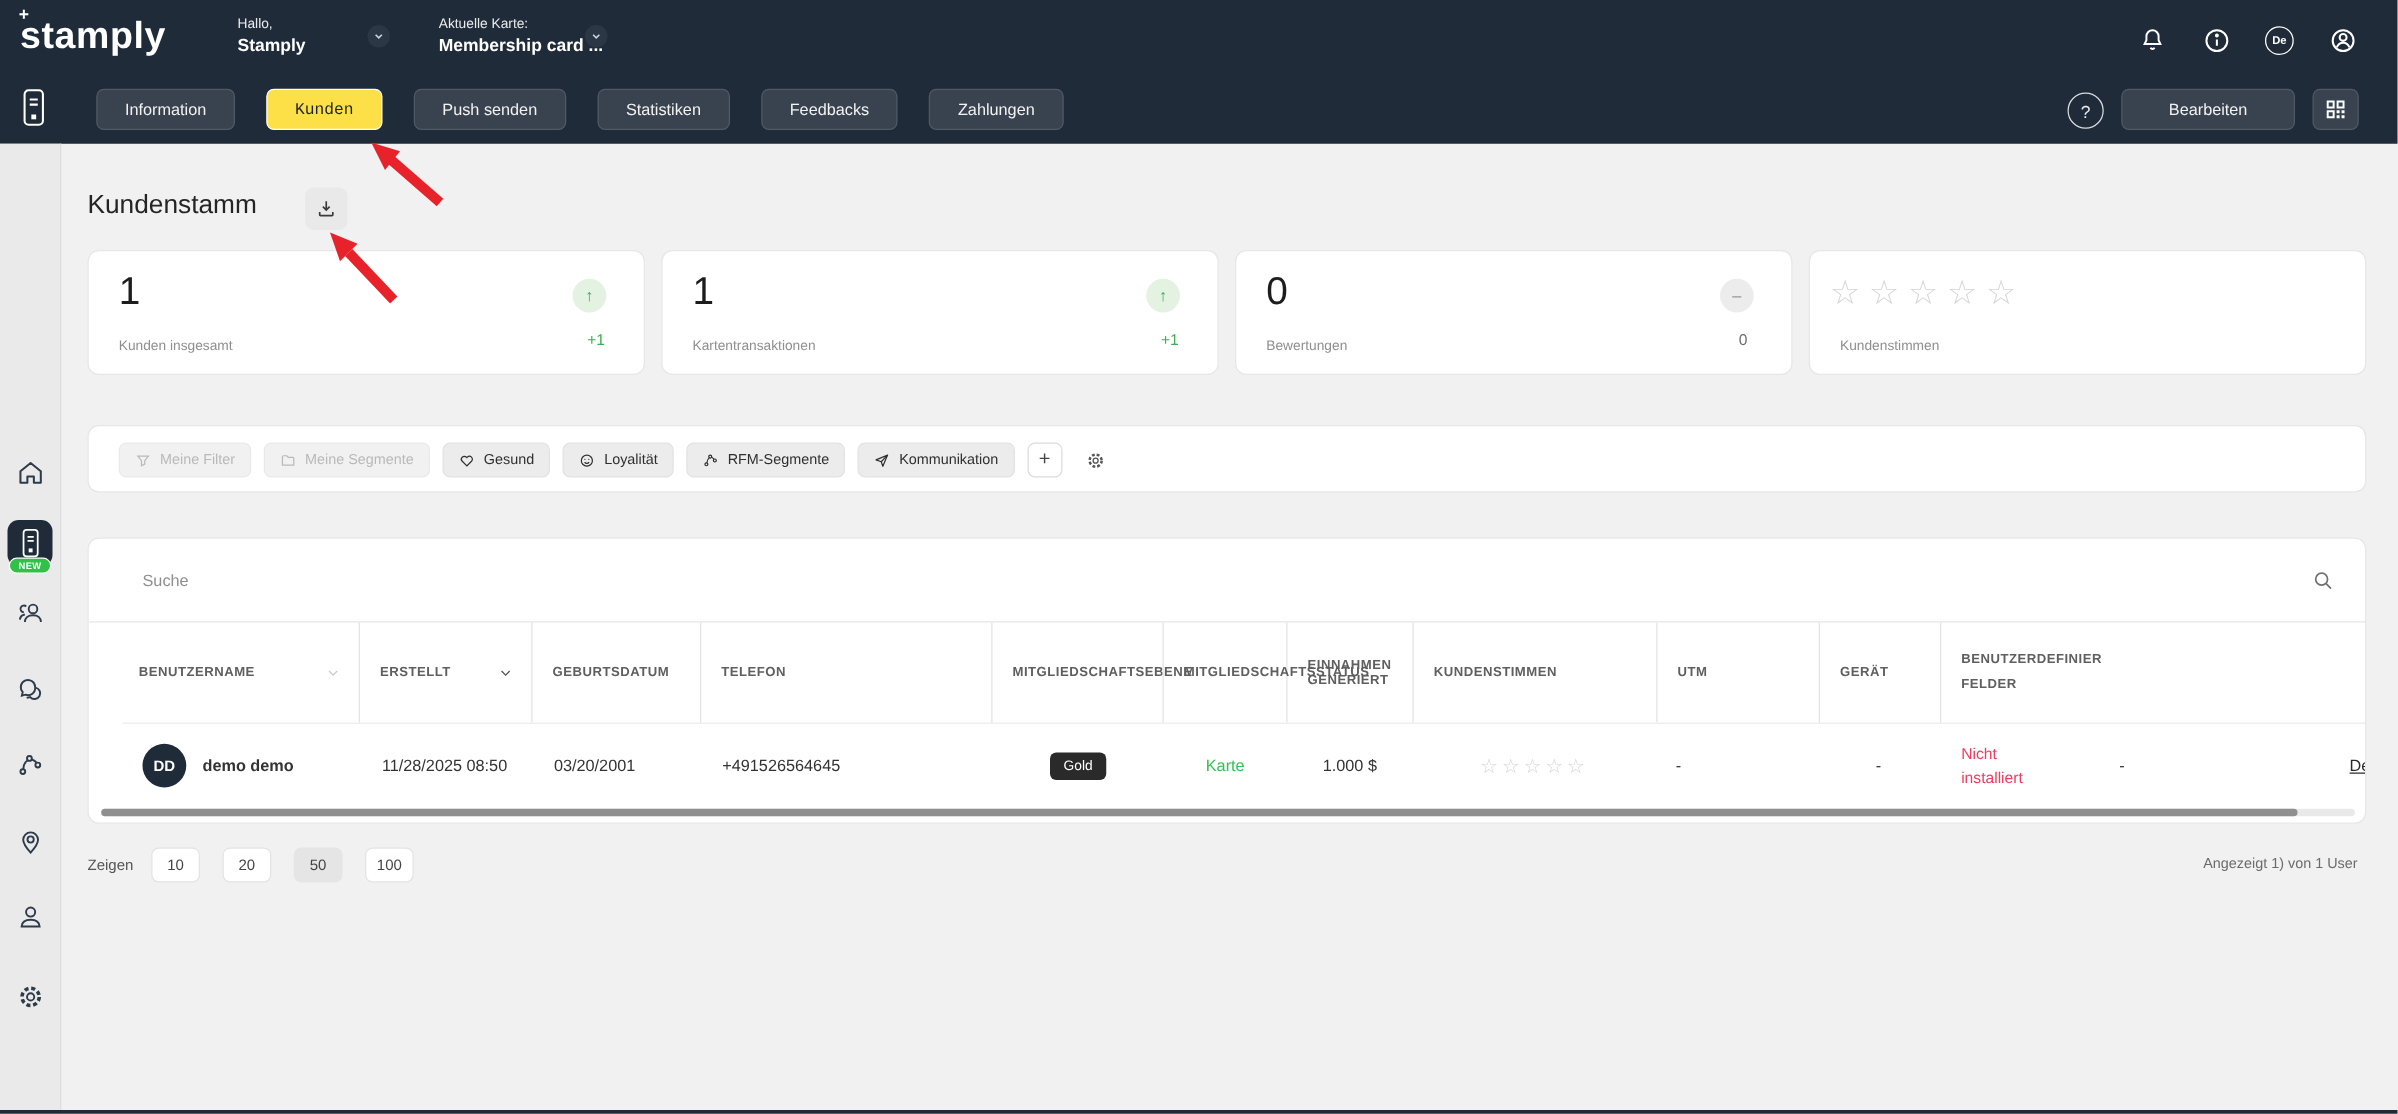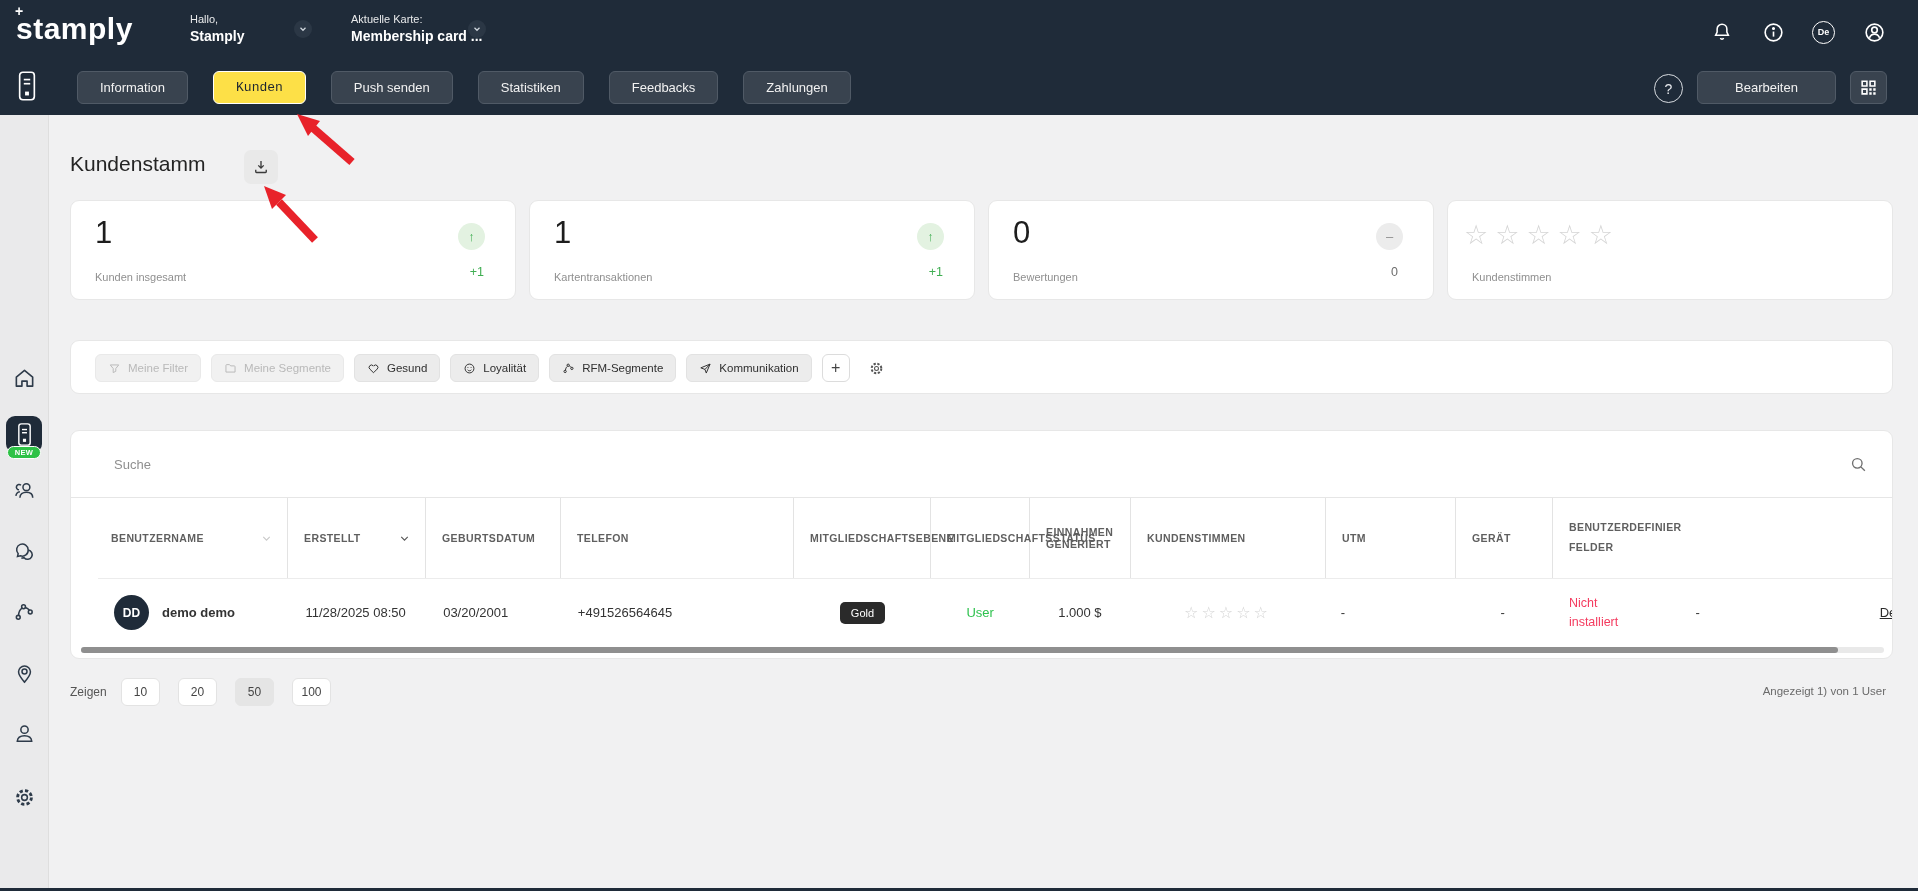--- a/index.html
+++ b/index.html
@@ -418,21 +418,21 @@
       <div class="avatar">DD</div>
       <div class="uname">demo demo</div>
     </div>
     <div class="td c1">11/28/2025 08:50</div>
     <div class="td c2">03/20/2001</div>
     <div class="td c3">+491526564645</div>
     <div class="td c4 center">
       <span class="goldbadge">Gold</span>
       </div>
     <div class="td c5 center">
-      <span class="statusactive">User</span>
+      <span class="statusactive">Karte</span>
       </div>
     <div class="td c6 center">1.000 $</div>
     <div class="td c7 center">
       <span class="rowstars">☆☆☆☆☆</span>
       </div>
     <div class="td c8">-</div>
     <div class="td c9 center">-</div>
     <div class="td c10 center">
       <span class="cardstatus">Nicht installiert</span>
       </div>

